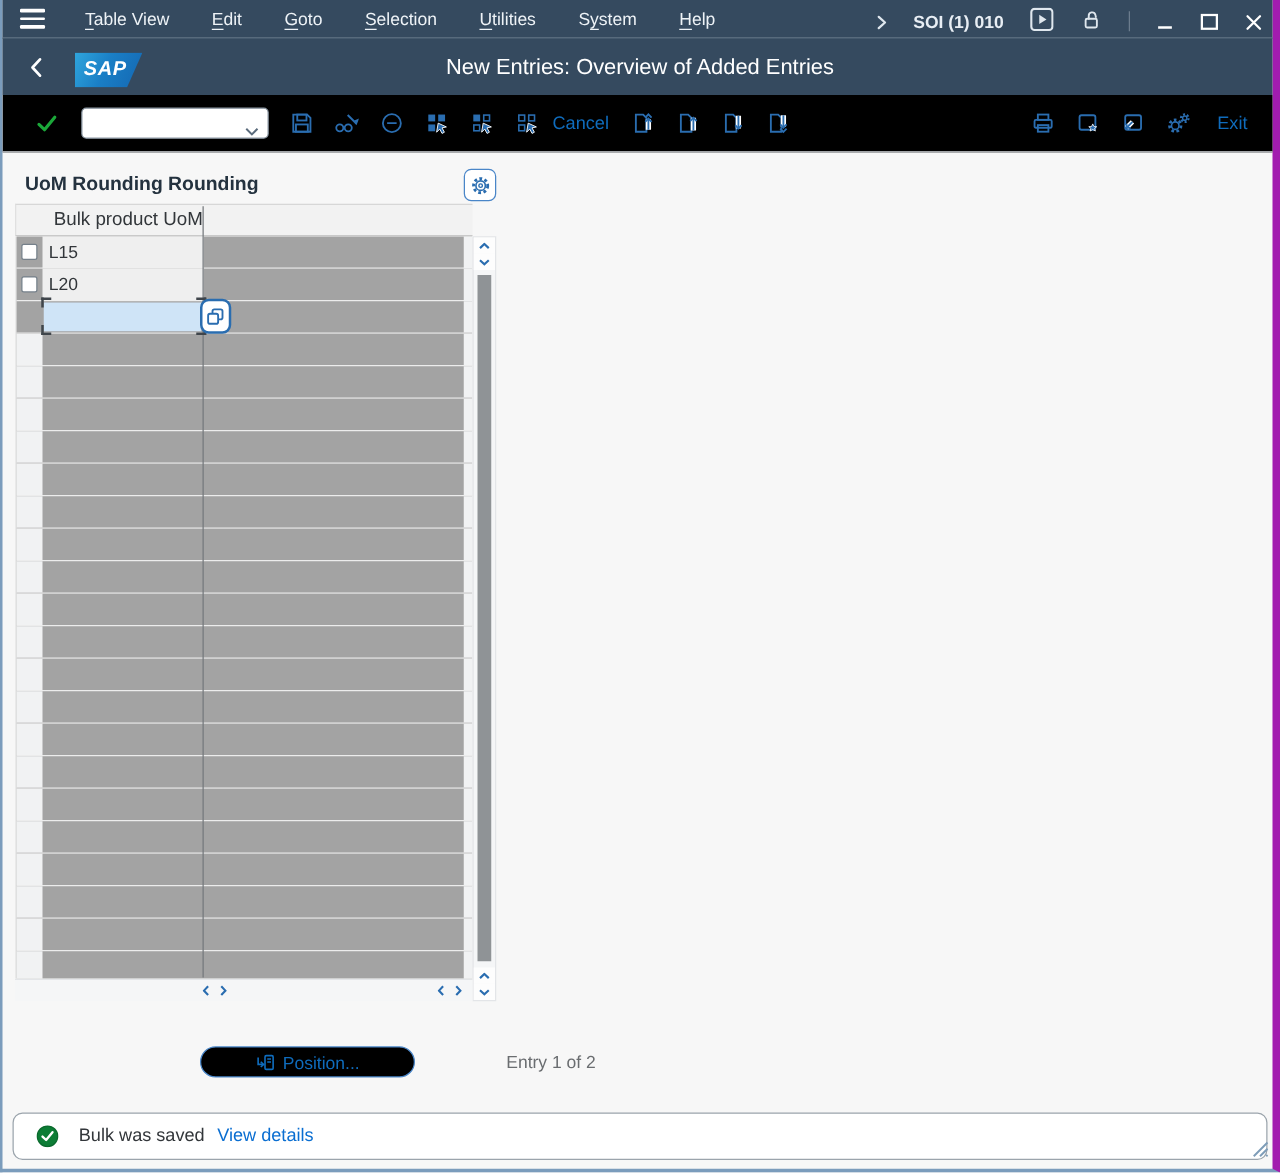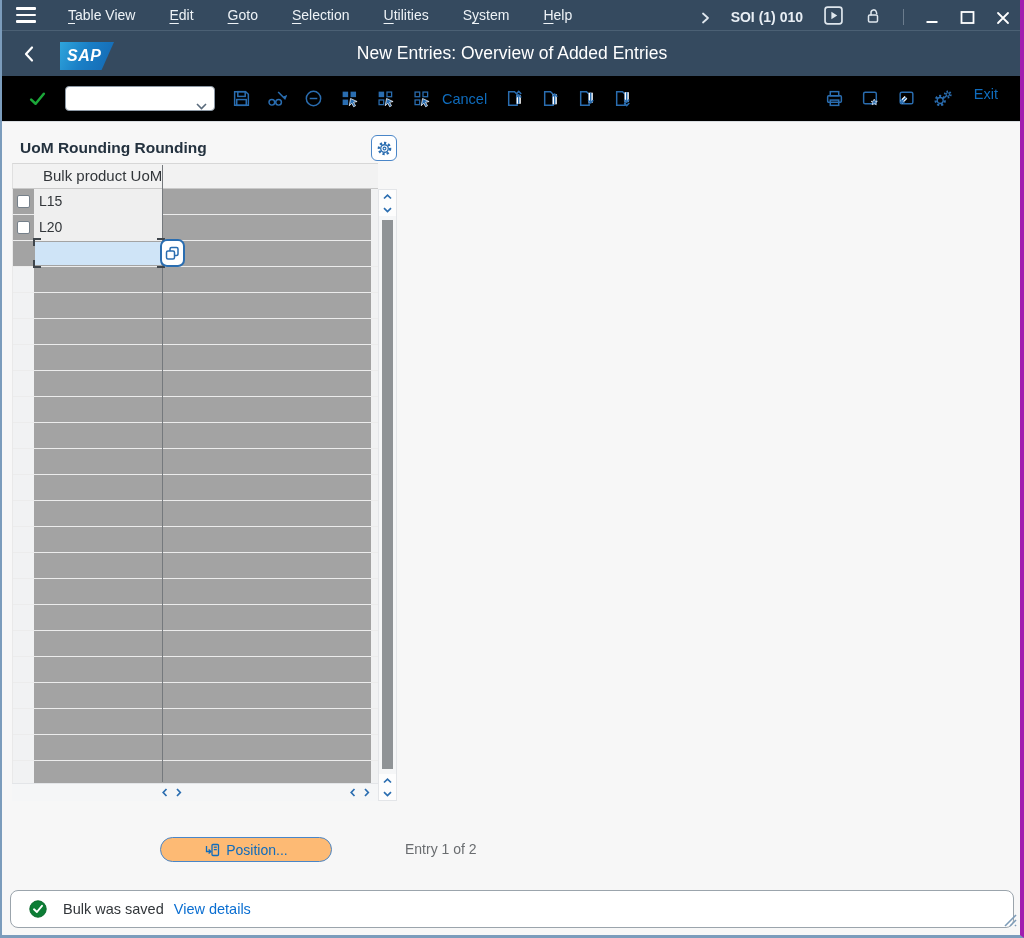--- a/index.html
+++ b/index.html
@@ -1,19 +1,19 @@
 <!DOCTYPE html>
 <html><head>
 <meta charset="utf-8">
 <style>
   * { margin:0; padding:0; box-sizing:border-box; }
   html,body { width:1024px; height:938px; }
   body { font-family:"Liberation Sans", sans-serif; background:#e9edf1; }
   .window { position:relative; width:1024px; height:938px; background:#f7f7f7;
-            border-left:2px solid #7b9cbc; border-right:4px solid #a21caf; border-bottom:3px solid #7b9cbc; overflow:hidden; }
+            border-left:2px solid #7b9cbc; border-right:6px solid #a21caf; border-bottom:3px solid #7b9cbc; overflow:hidden; }
 
   
   .menubar { position:absolute; left:-2px; top:0; width:1024px; height:30px; background:#354a5f;
              display:flex; align-items:center; color:#eef3f7; font-size:14px; }
   .hamburger { margin-left:16px; display:flex; flex-direction:column; gap:4px; cursor:pointer; }
   .hamburger span { display:block; width:20px; height:2.5px; background:#fff; border-radius:1px; }
   .menu-items { display:flex; gap:34px; margin-left:32px; }
   .menu-item { cursor:pointer; white-space:nowrap; }
   .menu-item u { text-decoration:underline; text-underline-offset:3px; }
   .menubar-right { margin-left:auto; display:flex; align-items:flex-end; gap:21px; margin-right:14px;font-weight:bold; }
@@ -36,21 +36,21 @@
              border-bottom:1px solid #d9dde1; display:flex; align-items:center; }
   .tb-btn { width:26px; height:26px; display:flex; align-items:center; justify-content:center; cursor:pointer; border-radius:4px; }
   .check-btn { margin-left:22px; }
   .cmd { margin-left:15px; width:150px; height:25px; border:1px solid #8c98a4; border-radius:4px; background:#fff;
          position:relative; display:flex; align-items:center; }
   .cmd input { border:none; outline:none; width:124px; height:21px; margin-left:6px; font-size:13px; font-family:"Liberation Sans",sans-serif; background:transparent; }
   .cmd .chev { position:absolute; right:7px; top:9px; }
   .tb-group { display:flex; gap:10px; margin-left:13px; }
   .tb-link { color:#0f6cbd; font-size:14.5px; margin:0 8px; cursor:pointer; white-space:nowrap; }
   .tb-spacer { flex:1; }
-  .tb-right { display:flex; gap:10px; margin-right:6px; }
+  .tb-right { display:flex; gap:10px; align-items:center; margin-right:6px; }
   .exit-link { margin-right:18px; }
 
   
   .section-title { position:absolute; left:18px; top:139px; font-size:15.5px; font-weight:600; color:#24323f; }
   .gear-btn { position:absolute; left:369px; top:135px; width:26px; height:26px; background:#fff;
               border:1px solid #4a86c8; border-radius:6px; display:flex; align-items:center; justify-content:center; cursor:pointer; }
 
   .tablewrap { position:absolute; left:10px; top:163px; width:385px; height:638px; }
   .thead { position:absolute; left:0; top:0; width:366px; height:26px; display:grid; grid-template-columns:21px 129px 208px 8px;
            background:#f2f2f2; border-top:1px solid #d7d7d7; border-left:1px solid #e0e0e0; border-bottom:1px solid #c9c9c9; }
@@ -78,21 +78,21 @@
   .copy-btn { position:absolute; left:147px; top:-2px; width:25px; height:28px; background:#fff; border:2px solid #2a6db0;
               border-radius:7px; z-index:4; display:flex; align-items:center; justify-content:center; cursor:pointer; }
 
   .vscroll { position:absolute; left:366px; top:26px; width:19px; height:612px; background:#f5f6f7; border:1px solid #e3e5e8; }
   .vs-top { position:absolute; top:0; left:0; right:0; } .vs-bot { position:absolute; bottom:0; left:0; right:0; }
   .vs-btn { height:13px; display:flex; align-items:center; justify-content:center; cursor:pointer; background:#fdfdfd; }
   .vs-thumb { position:absolute; left:3px; right:3px; top:30px; bottom:31px; background:#8f9396; cursor:pointer; }
   .hscroll { position:absolute; left:0; top:620px; width:366px; height:18px; background:#f5f6f7; border-top:1px solid #e3e5e8; }
   .hs-btn { position:absolute; top:1px; width:13px; height:15px; display:flex; align-items:center; justify-content:center; cursor:pointer; }
 
-  .pos-btn { position:absolute; left:158px; top:837px; width:172px; height:25px; background:#fdba74; border:1px solid #4a86c8;
+  .pos-btn { position:absolute; left:158px; top:837px; width:172px; height:25px; background:#000000; border:1px solid #4a86c8;
              border-radius:13px; color:#0f6cbd; font-size:14px; display:flex; align-items:center; justify-content:center; gap:6px; cursor:pointer; }
   .entry-ind { position:absolute; left:403px; top:841px; font-size:14px; color:#6a6d70; }
 
   
   .statusbar { position:absolute; left:8px; top:890px; width:1004px; height:38px; background:#fff; border:1px solid #9ba4ac;
                border-radius:8px; display:flex; align-items:center; }
   .status-icon { margin-left:18px; display:flex; }
   .status-msg { margin-left:16px; font-size:14.5px; color:#32363a; }
   .status-link { margin-left:10px; font-size:14.5px; color:#0a6ed1; cursor:pointer; }
   .grip { position:absolute; right:3px; bottom:4px; }

